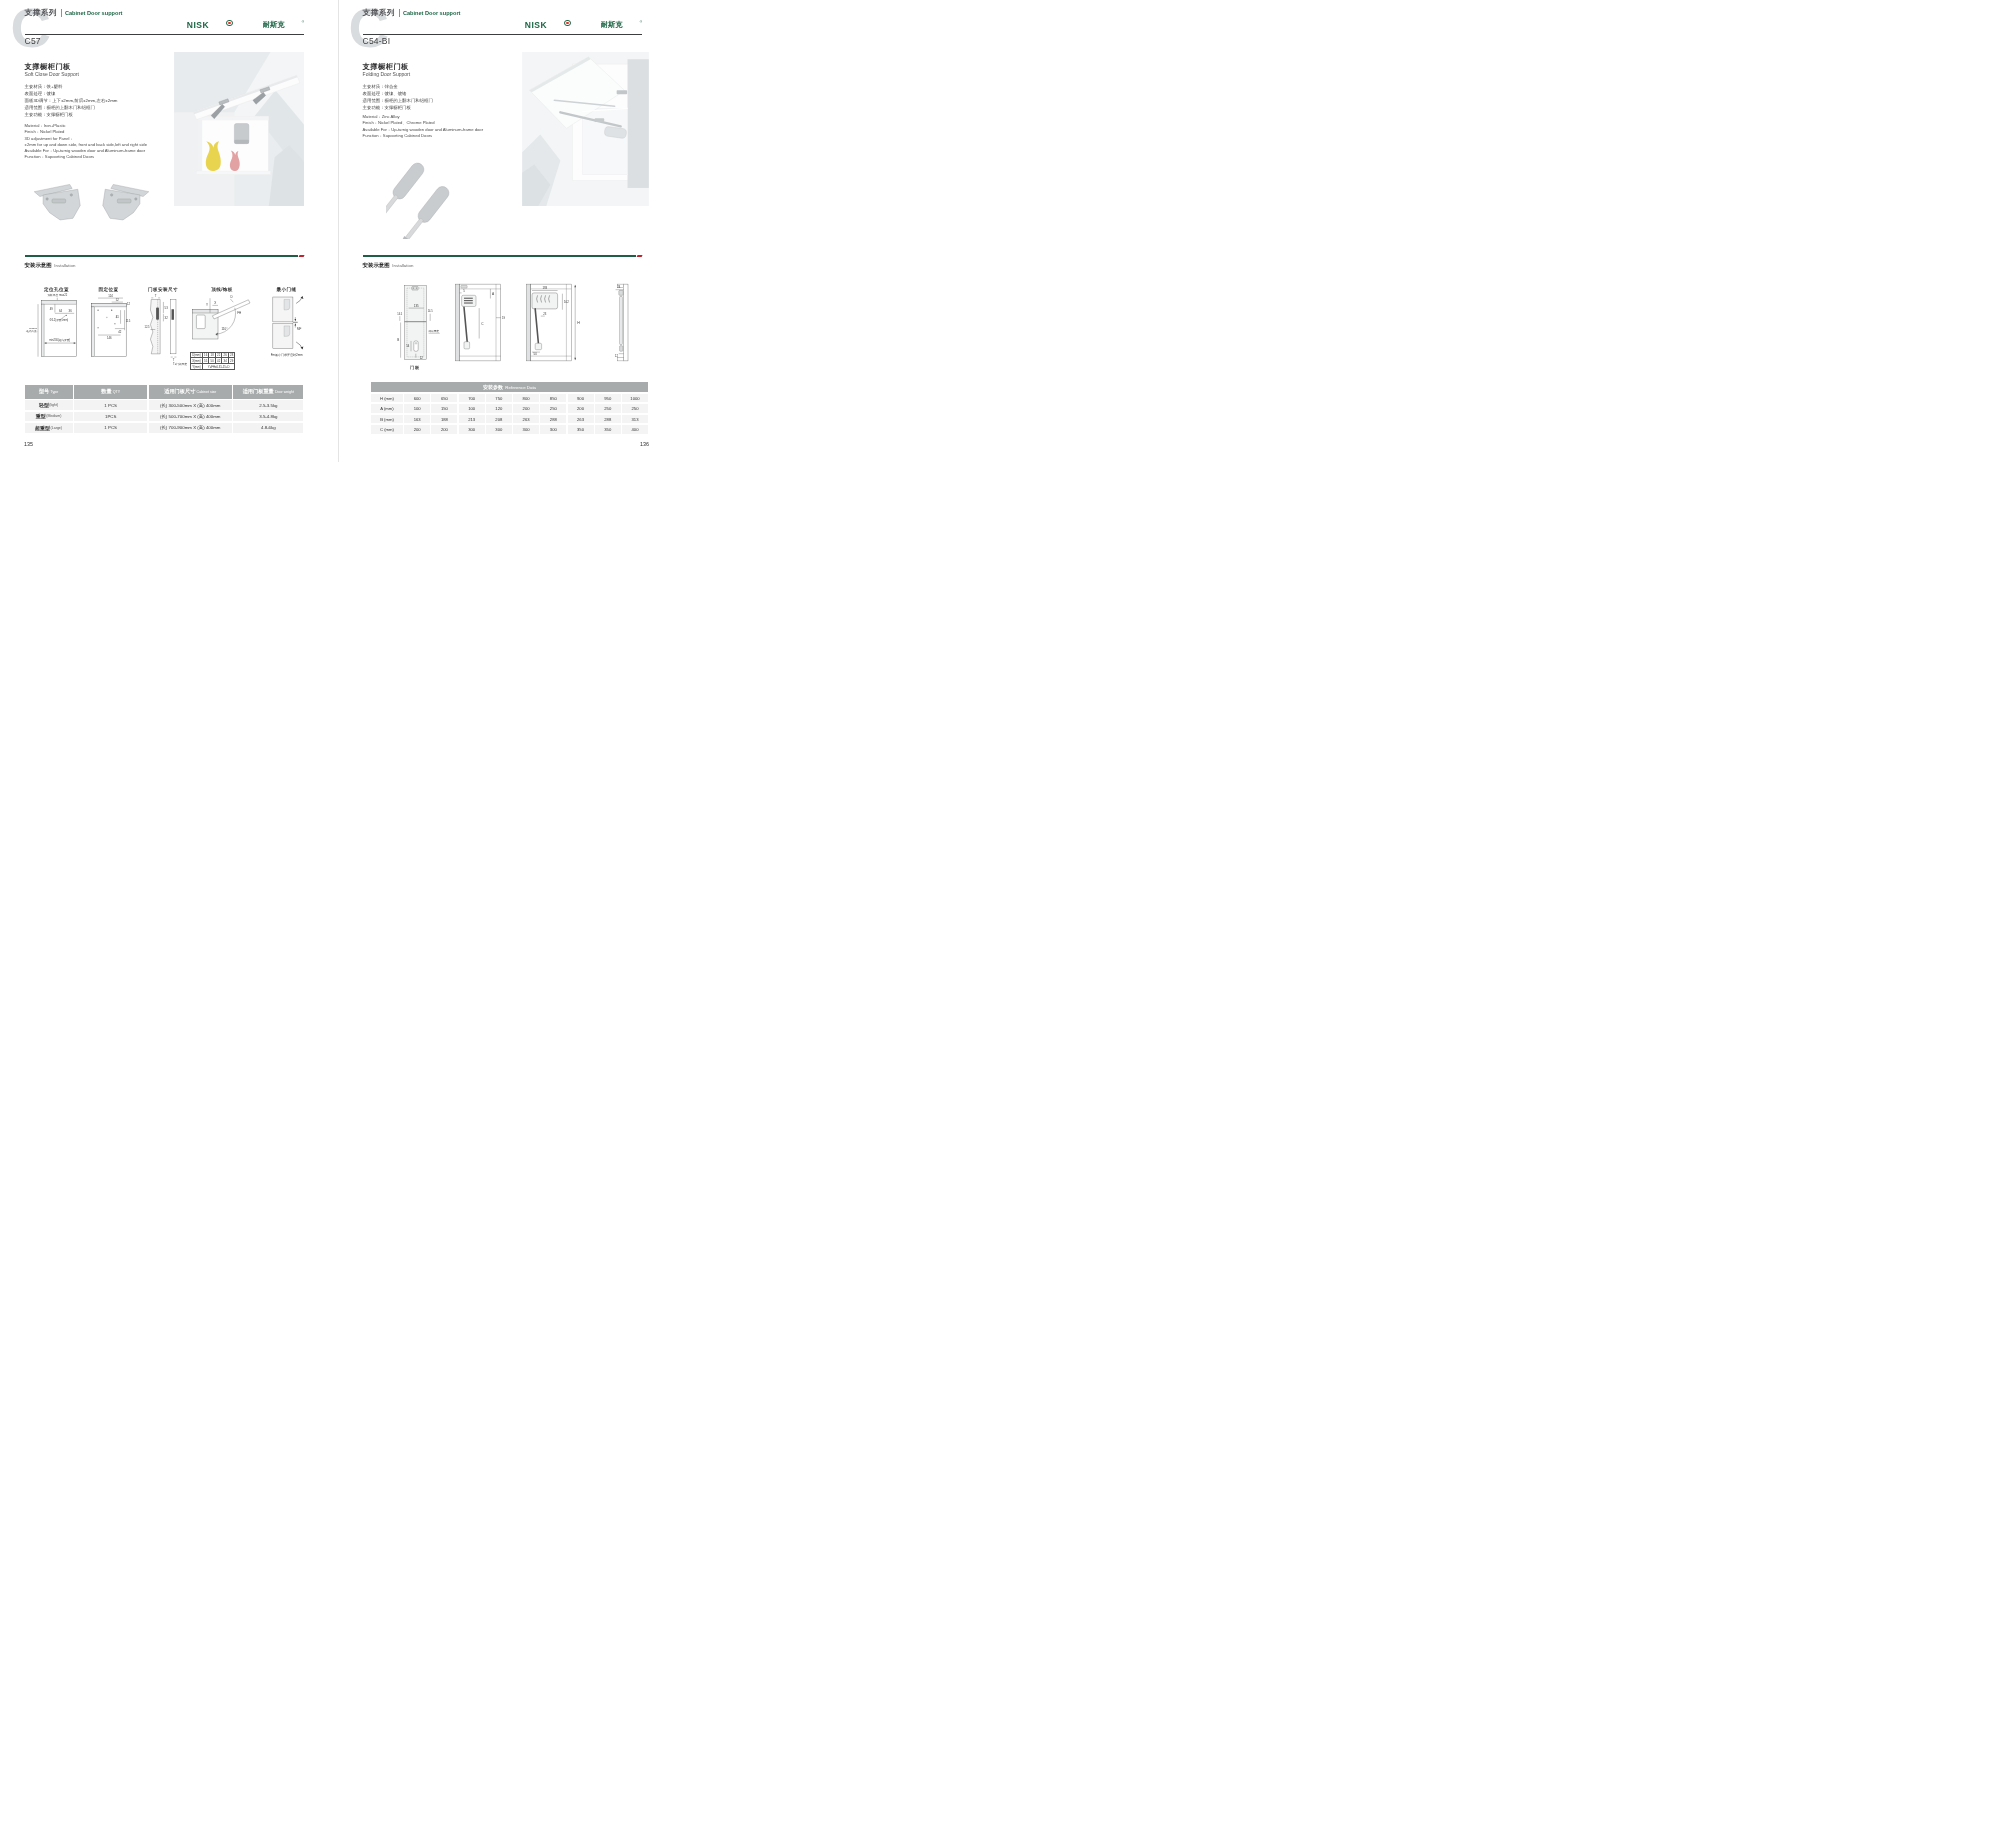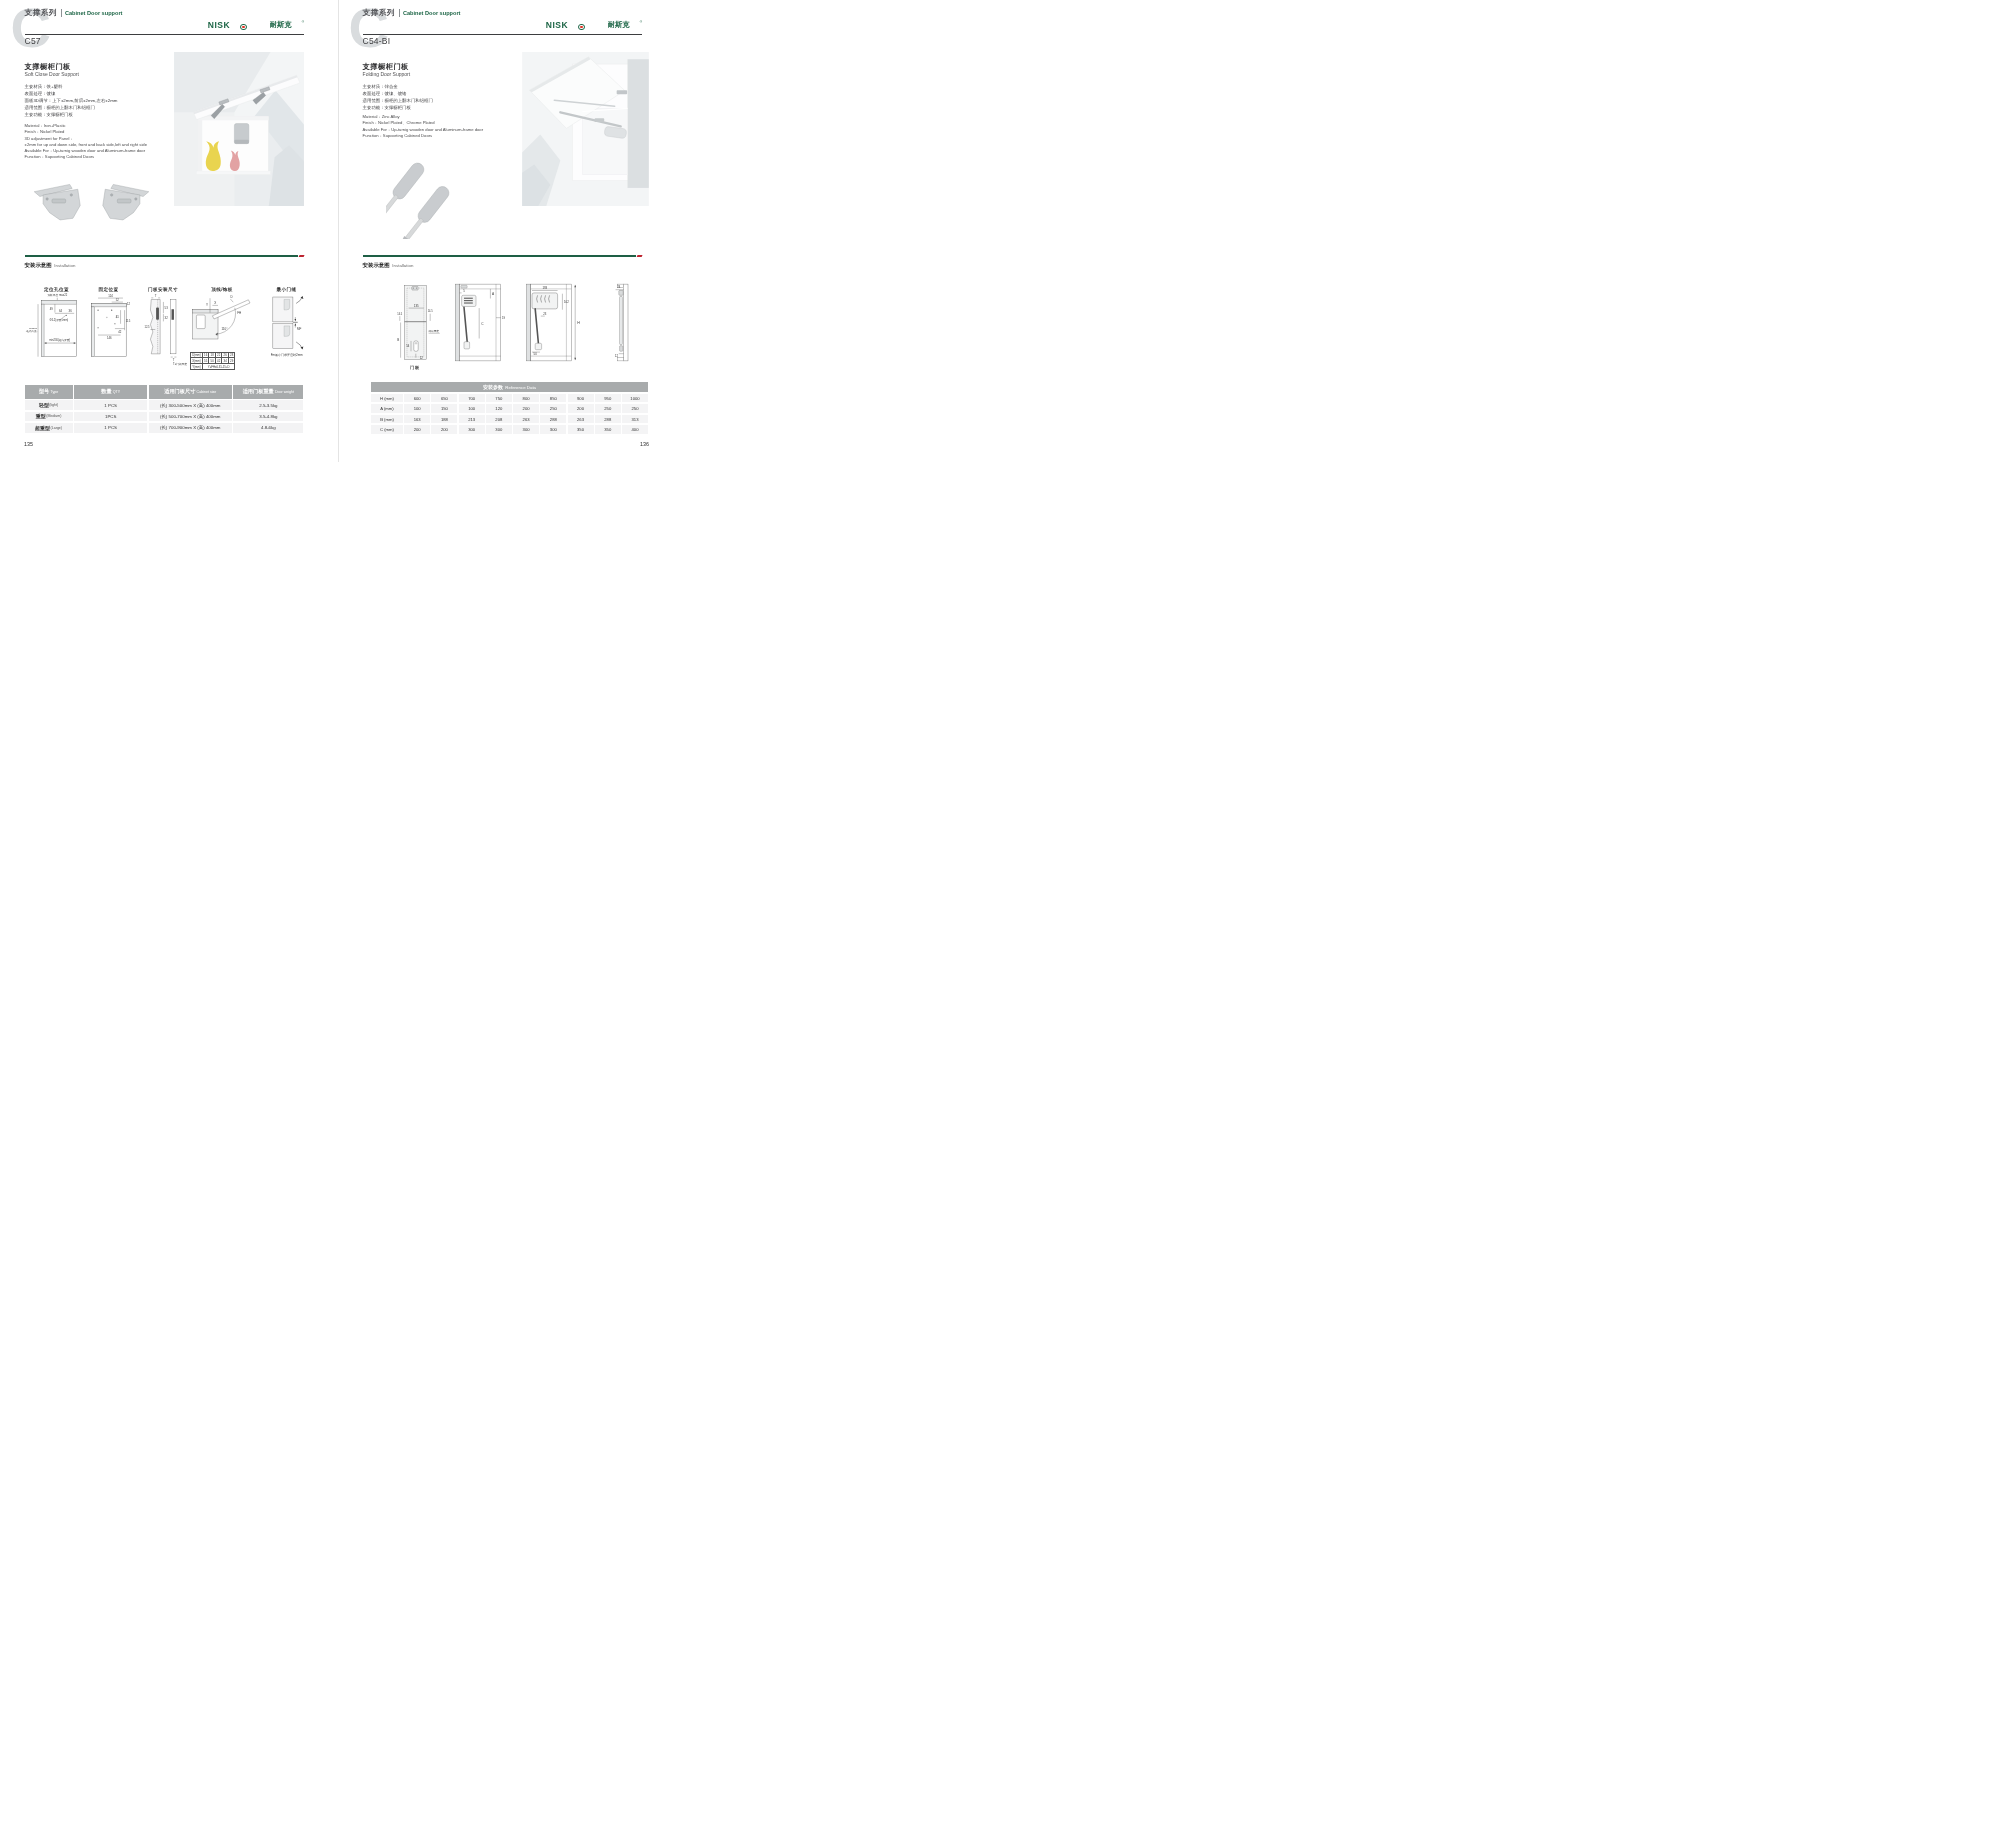--- a/index.html
+++ b/index.html
@@ -12,21 +12,21 @@
   #page-left { left:0; }
   #page-right { left:338px; }
   .page-sep { position:absolute; left:338px; top:0; width:0.4px; height:100%; background:#e4e4e4; }
 
   
   .big-c { position:absolute; left:10.5px; top:0px; font-size:56px; line-height:1; font-weight:700; color:#d9dcde; }
   .series { position:absolute; left:24.6px; top:8px; display:flex; align-items:center; gap:3.6px; }
   .series-cn { font-size:7.7px; font-weight:700; color:#55565a; letter-spacing:0.4px; }
   .series-bar { width:0.8px; height:8.9px; background:#8d9295; }
   .series-en { font-size:5.6px; font-weight:700; color:#1e6647; }
-  .logo { position:absolute; right:34px; top:20px; display:flex; align-items:flex-end; gap:10px; }
+  .logo { position:absolute; right:34px; top:20px; display:flex; align-items:flex-start; gap:17px; }
   .logo-latin { font-size:8.5px; font-weight:800; color:#1e6647; letter-spacing:0.6px; }
   .logo-o { width:6.4px; height:6.4px; border:1.6px solid #1e6647; border-radius:50%; position:relative; display:inline-block; }
   .logo-dot { position:absolute; left:50%; top:50%; width:2.4px; height:2.4px; margin:-1.2px 0 0 -1.2px; border-radius:50%; background:#e33124; }
   .logo-cn { font-size:7.3px; font-weight:800; color:#1e6647; margin-left:13px; }
   .logo-reg { font-size:3.2px; color:#1e6647; align-self:flex-start; }
   .header-rule { position:absolute; left:24.6px; right:34px; top:34px; height:0.8px; background:#3d3e40; }
 
   
   .prod-code { position:absolute; left:24.6px; top:36px; font-size:8.5px; color:#3f3f41; letter-spacing:0.2px; }
   .prod-cn { position:absolute; left:24.6px; top:62px; font-size:7.3px; font-weight:700; color:#2c2c2e; letter-spacing:0.4px; }

